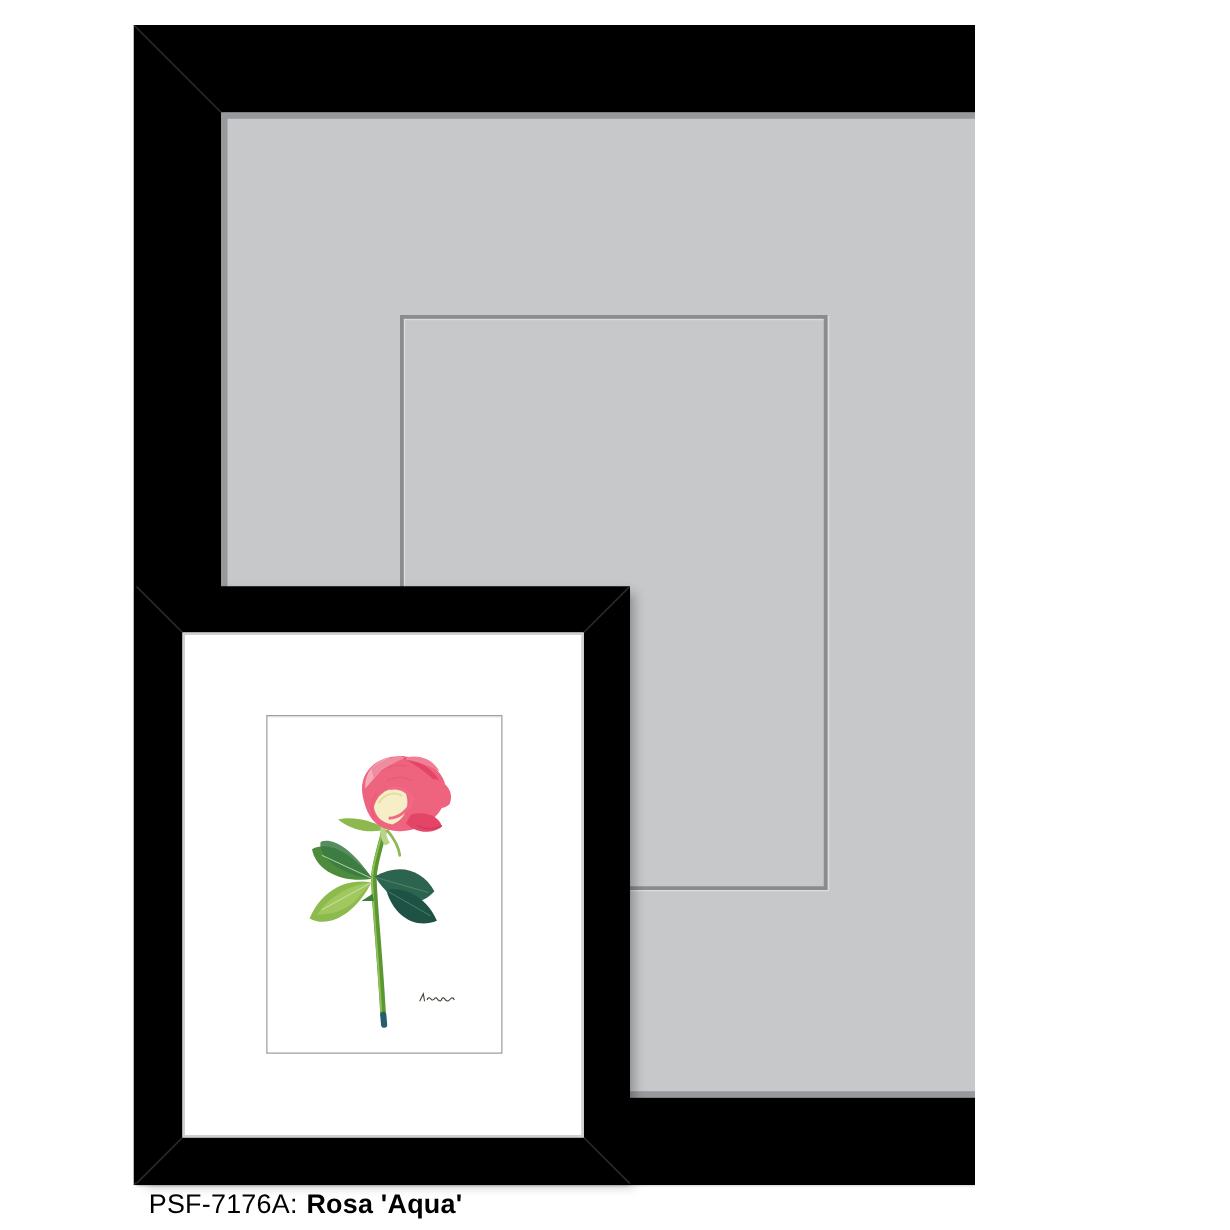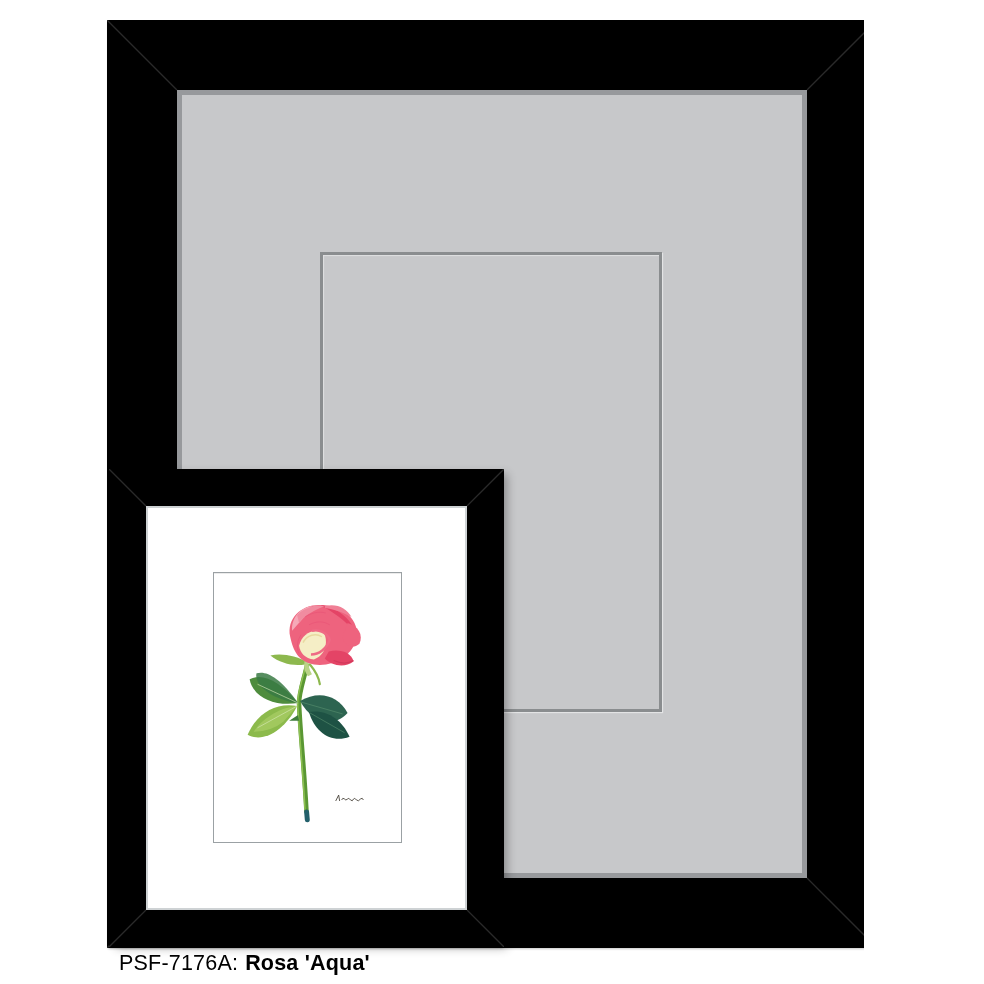--- a/index.html
+++ b/index.html
@@ -1,17 +1,17 @@
 <!DOCTYPE html>
 <html style="--page_bg: #ffffff; --frame_black: #000000; --miter_line: #2a2a2a; --mat_gray: #c7c8ca; --mat_bevel: #97999c; --opening_line: #8a8d8f; --frame_lip: #ced2d4; --print_paper: #ffffff; --print_border: #9ba1a4; --caption_text: #000000; --rose_pink: #ee637e; --rose_deep: #e44466; --rose_light: #f6a9b8; --rose_cream: #f5eec6; --leaf_dark: #2d6450; --leaf_darker: #1e5244; --leaf_mid: #4e8c3d; --leaf_light: #8cba4c; --stem: #5a9733; --stem_highlight: #93c455; --stem_tip: #23606b; --signature_ink: #474238;"><head>
 <meta charset="utf-8">
 <style>
   html,body{margin:0;padding:0;background:var(--page_bg,#fff);}
   .stage{
-    position:relative;width:864px;height:984px;overflow:hidden;
+    position:relative;width:780px;height:984px;overflow:hidden;
     background:var(--page_bg,#fff);
     font-family:"Liberation Sans", sans-serif;
   }
   
   .big-frame{
     position:absolute;left:107px;top:20px;width:770px;height:928px;
     background:var(--frame_black,#000);
     box-shadow:0 2px 2px -1px rgba(0,0,0,0.22);
   }
   .miter{position:absolute;inset:0;width:100%;height:100%;pointer-events:none;}

